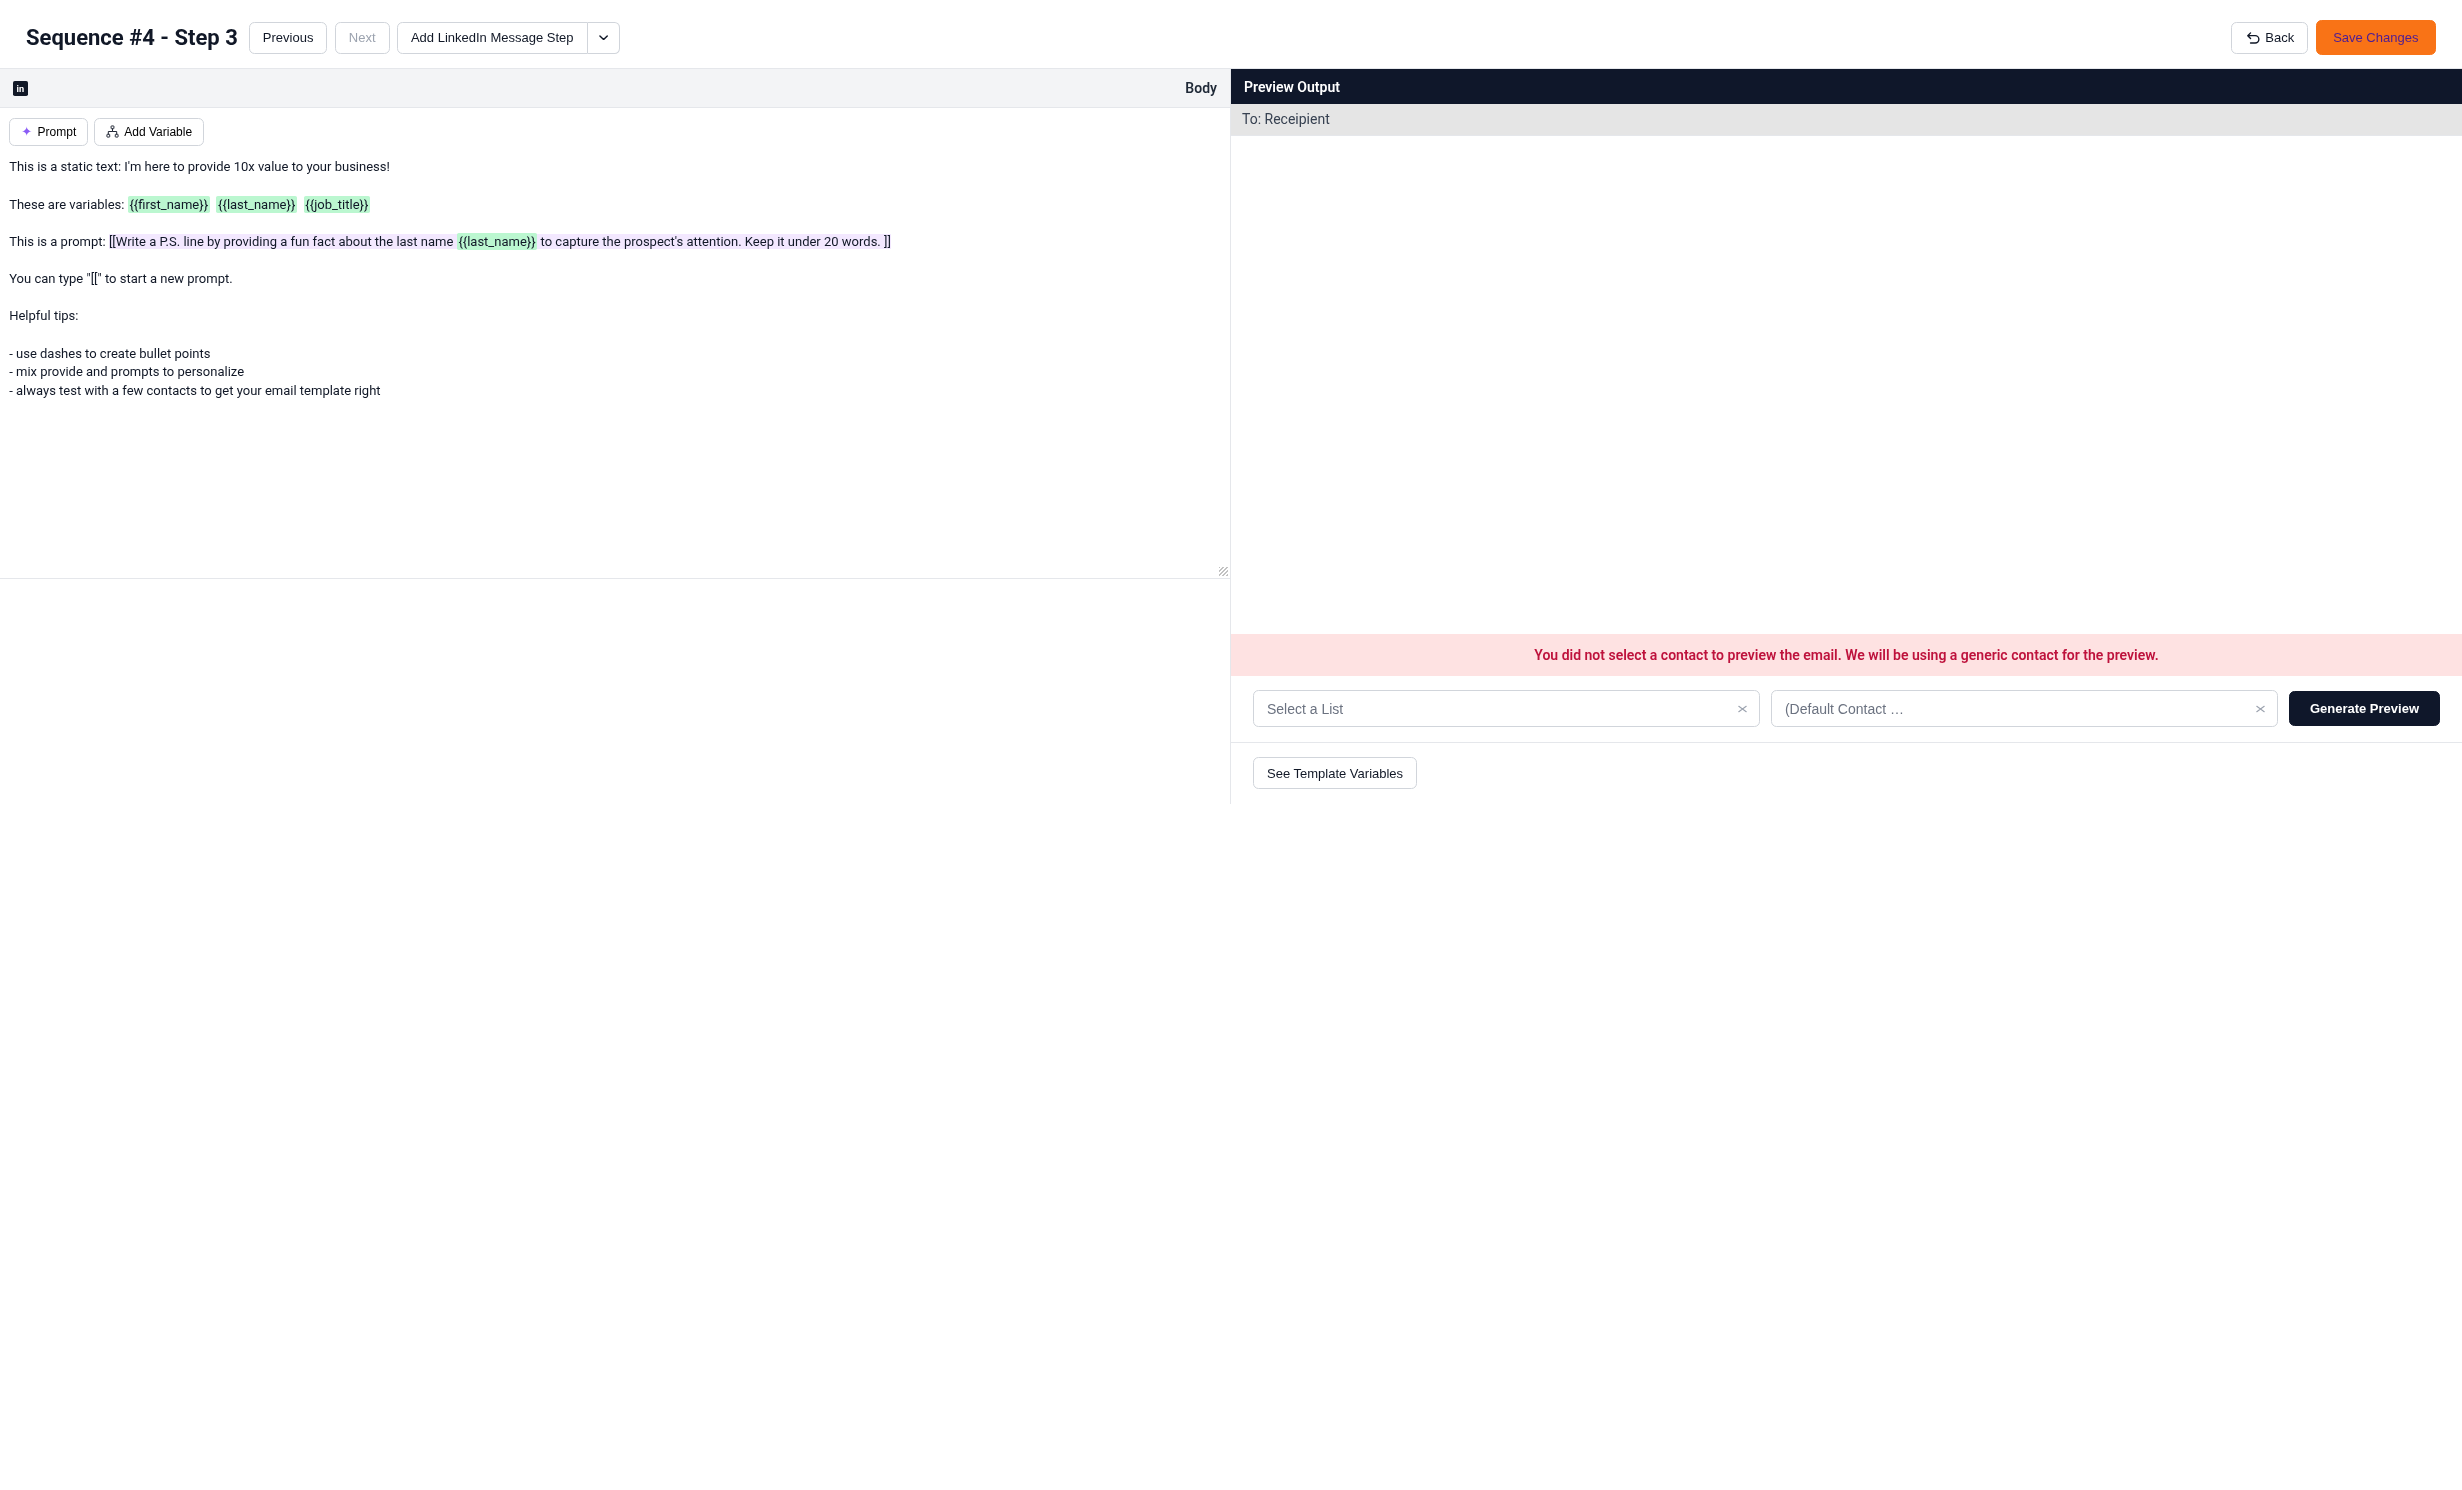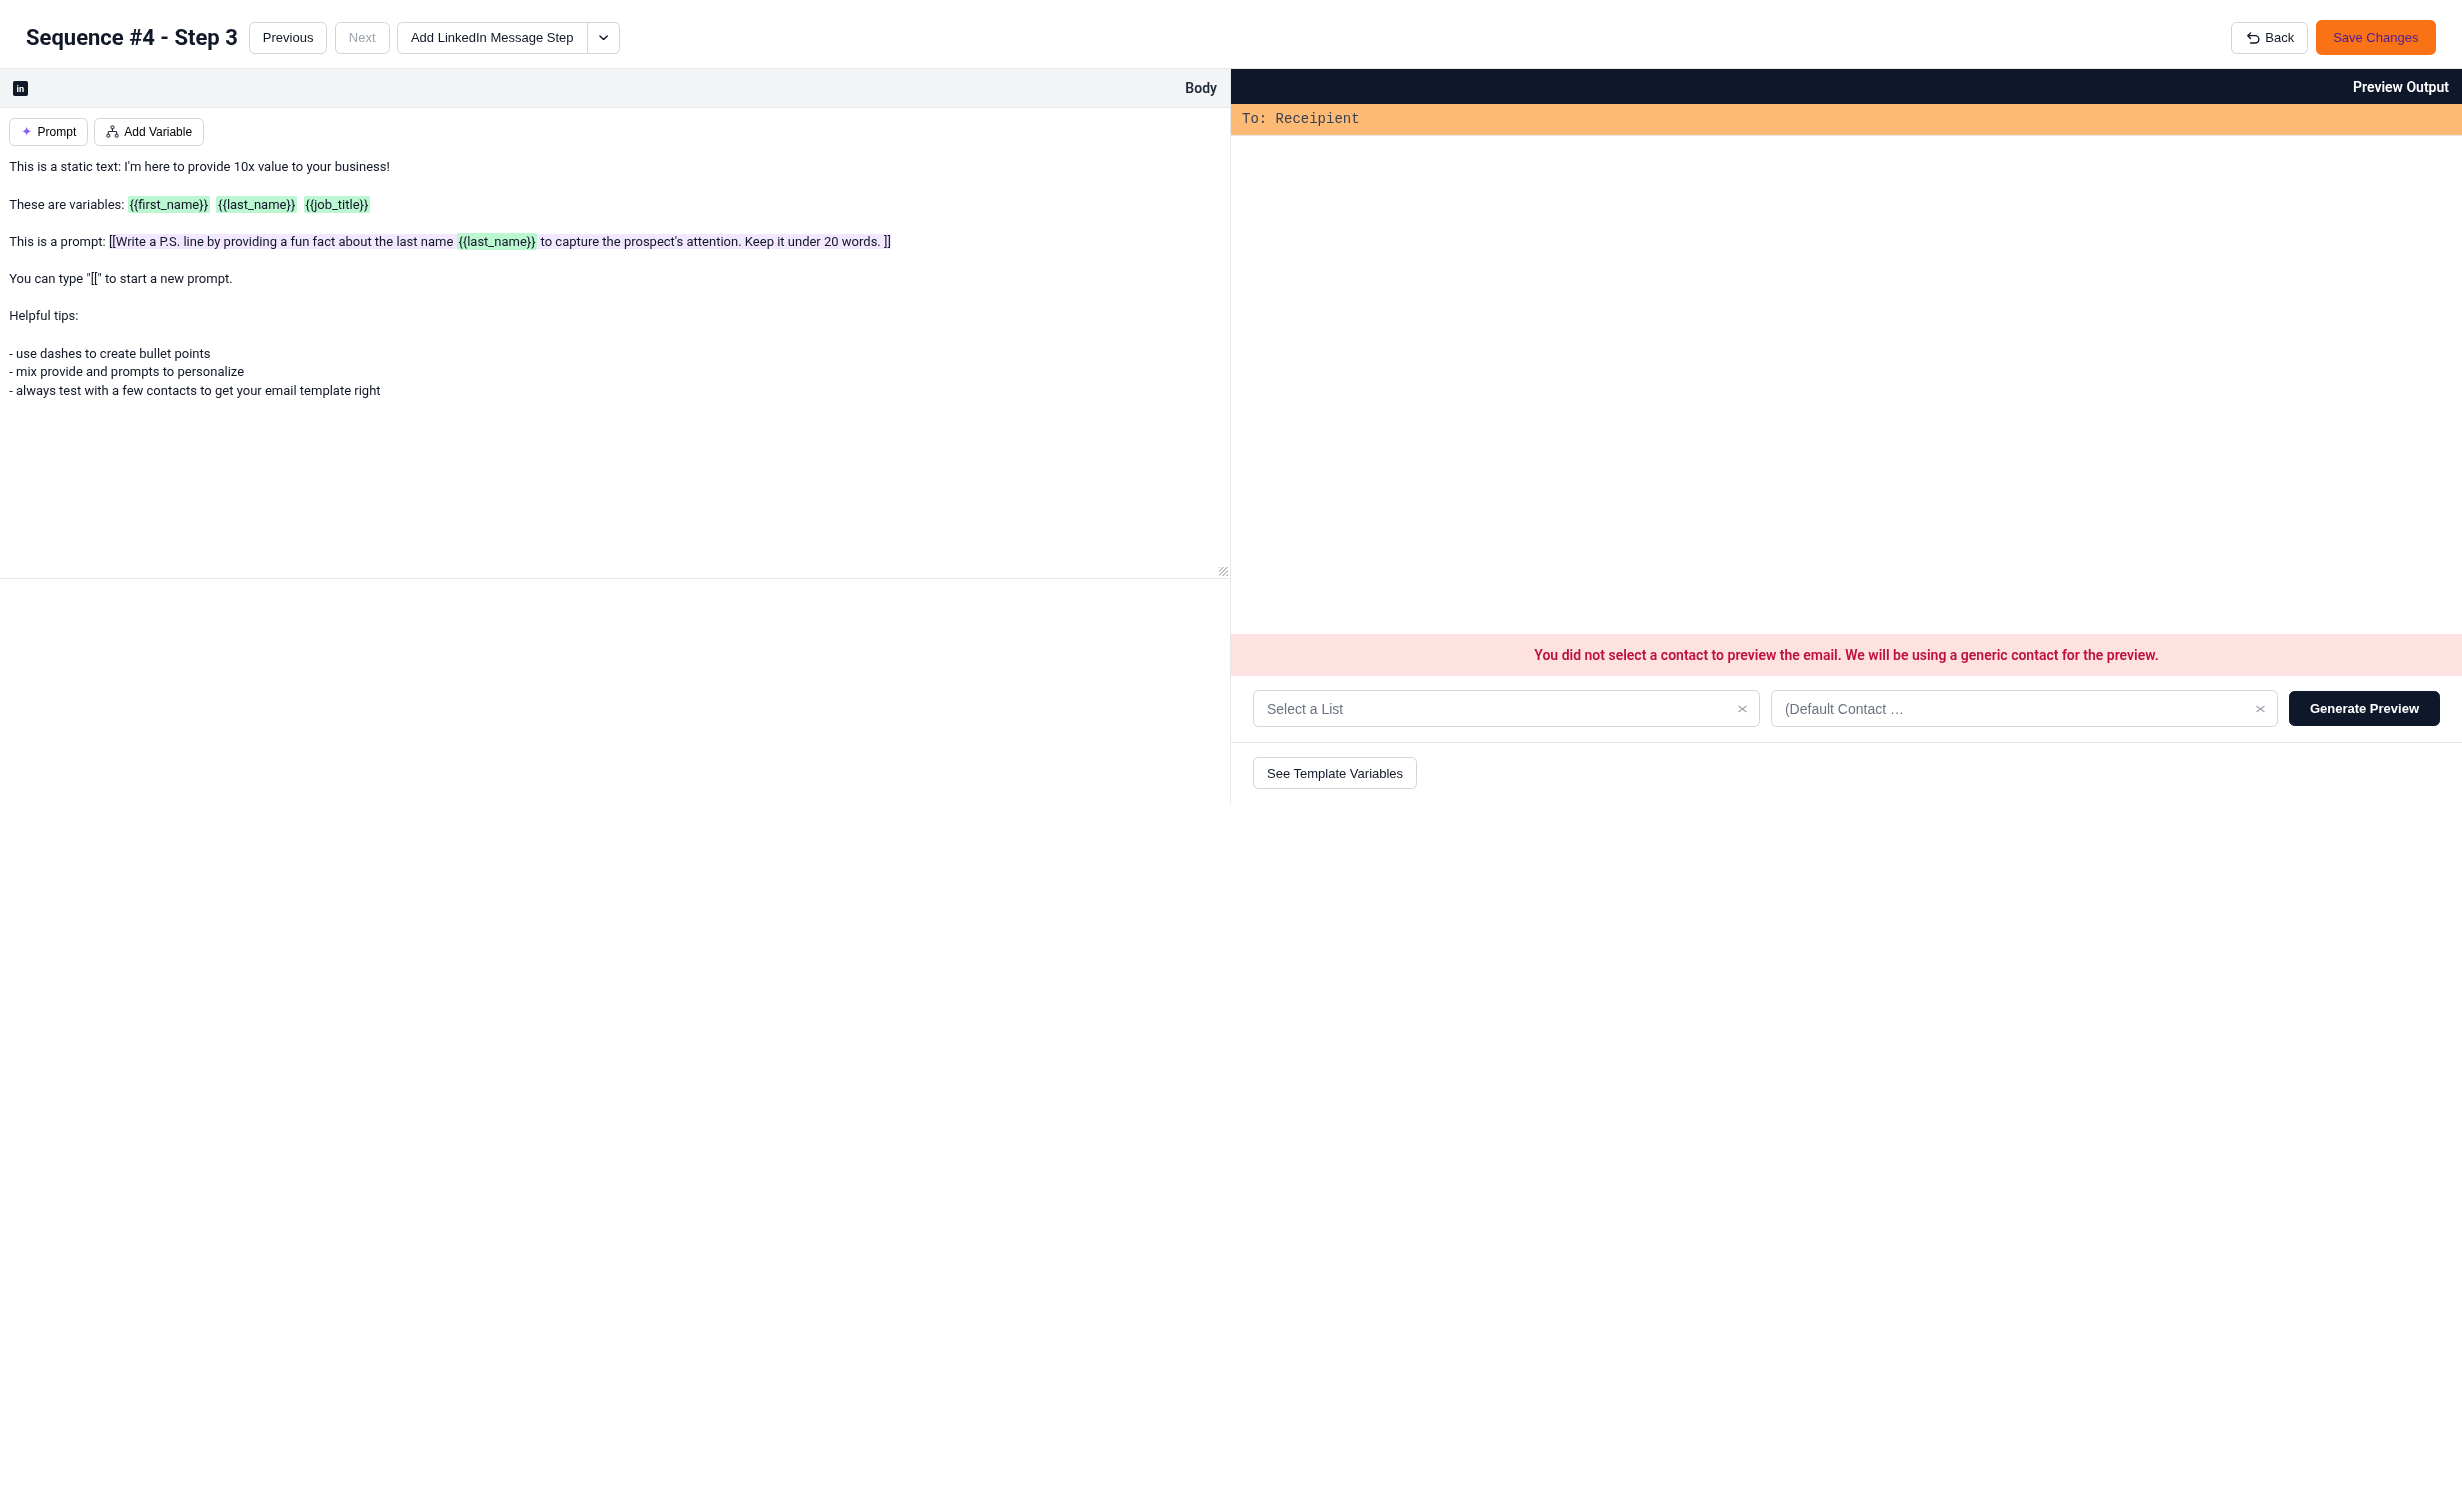--- a/index.html
+++ b/index.html
@@ -156,29 +156,27 @@
   width: 50%;
   display: flex;
   flex-direction: column;
 }
 .preview-header {
   background: #0f172a;
   color: #fff;
   font-weight: 600;
   font-size: 14px;
   padding: 9.2px 13px;
-  text-align: right;
 }
 .preview-to {
-  background: #fdba74;
+  background: #e5e5e5;
   border-bottom: 0.9px solid #e5e7eb;
   padding: 7.4px 11px;
   font-size: 14px;
   color: #374151;
-  font-family: Liberation Mono, monospace;
 }
 .preview-body {
   flex: 1;
   min-height: 498px;
 }
 .preview-warning {
   background: #fee2e2;
   color: #be123c;
   font-weight: 600;
   text-align: center;

